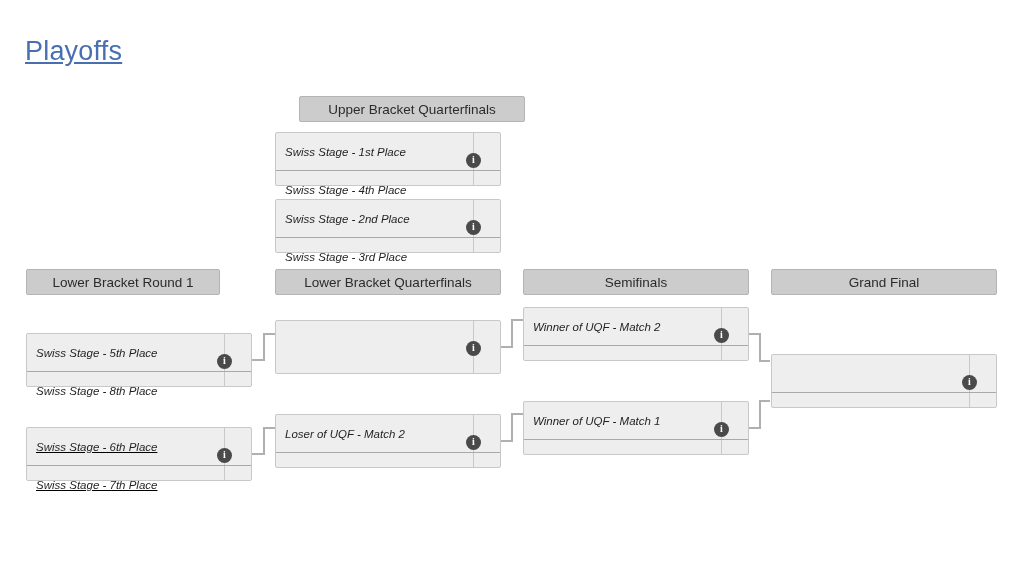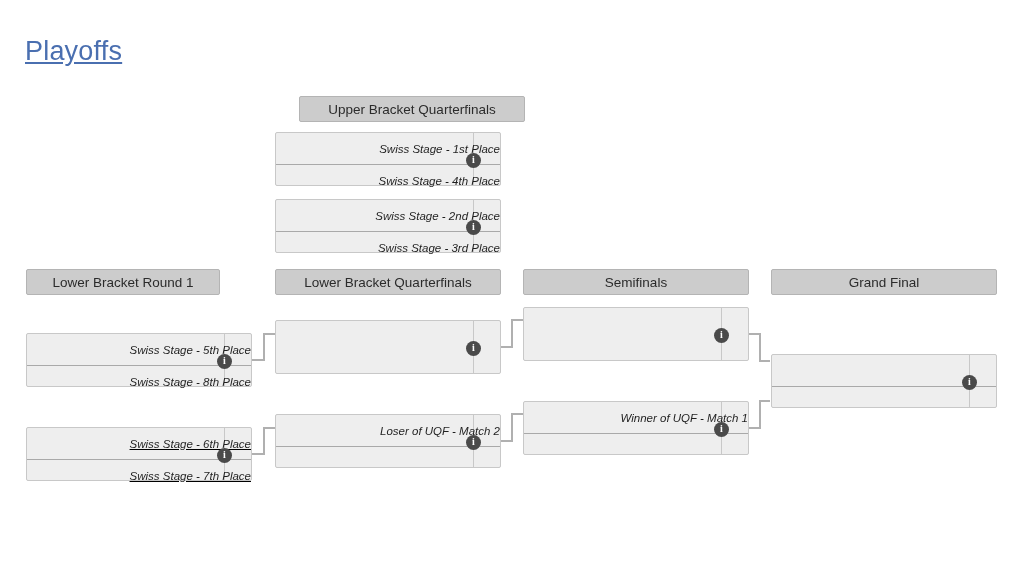--- a/index.html
+++ b/index.html
@@ -58,29 +58,29 @@
     position: absolute;
     width: 226px;
     height: 54px;
     background: #eeeeee;
     border: 1px solid #c8c8c8;
     border-radius: 2px;
   }
 
   .match .slot {
     position: relative;
-    height: 32px;
+    height: 38px;
     display: flex;
     align-items: center;
+    padding-left: 9px;
     font-size: 11.5px;
     font-style: italic;
     color: #1f1f1f;
     white-space: nowrap;
     overflow: hidden;
-    justify-content: flex-end;
   }
 
   .match .slot.top { border-bottom: 1px solid #a9a9a9; }
 
   
   .match .score-divider {
     position: absolute;
     top: 0;
     right: 26px;
     width: 1px;
@@ -208,20 +208,23 @@
     </div>
     <div class="info-badge">i</div>
   </div>
 
   <div class="round-header" style="left:523px; top:269px; width:226px;">
     <span>Semifinals</span>
   </div>
 
   <div class="match" style="left:523px; top:307px;">
     <div class="score-divider"></div>
+    <div class="slot top">
+      <span>Winner of UQF - Match 2</span>
+    </div>
     <div class="slot bottom">
       <span></span>
     </div>
     <div class="info-badge">i</div>
   </div>
 
   <div class="match" style="left:523px; top:401px;">
     <div class="score-divider"></div>
     <div class="slot top">
       <span>Winner of UQF - Match 1</span>

